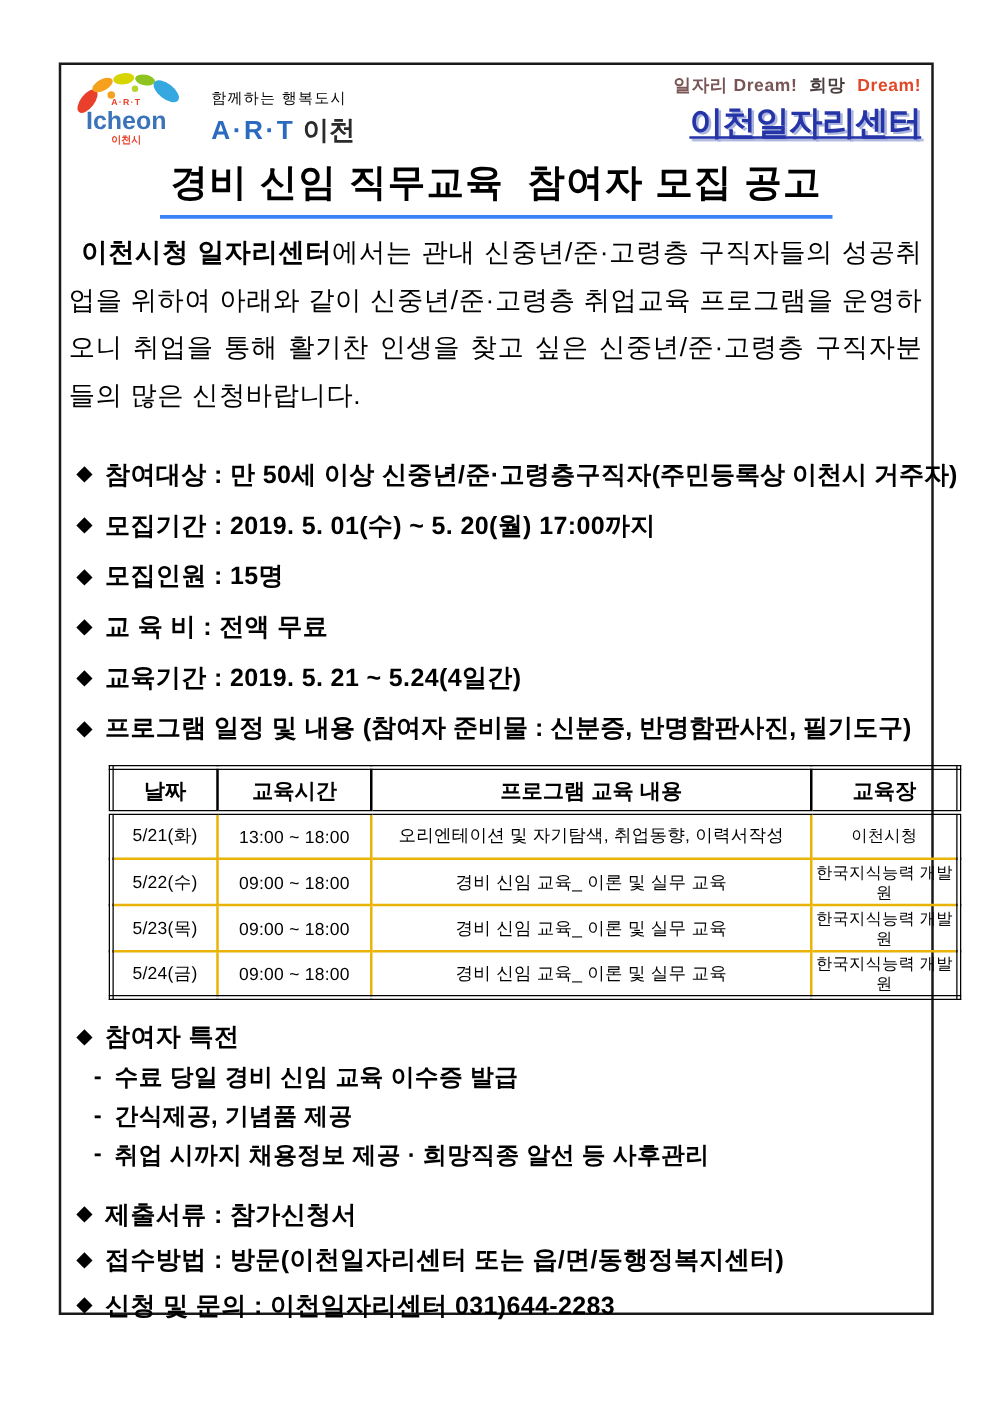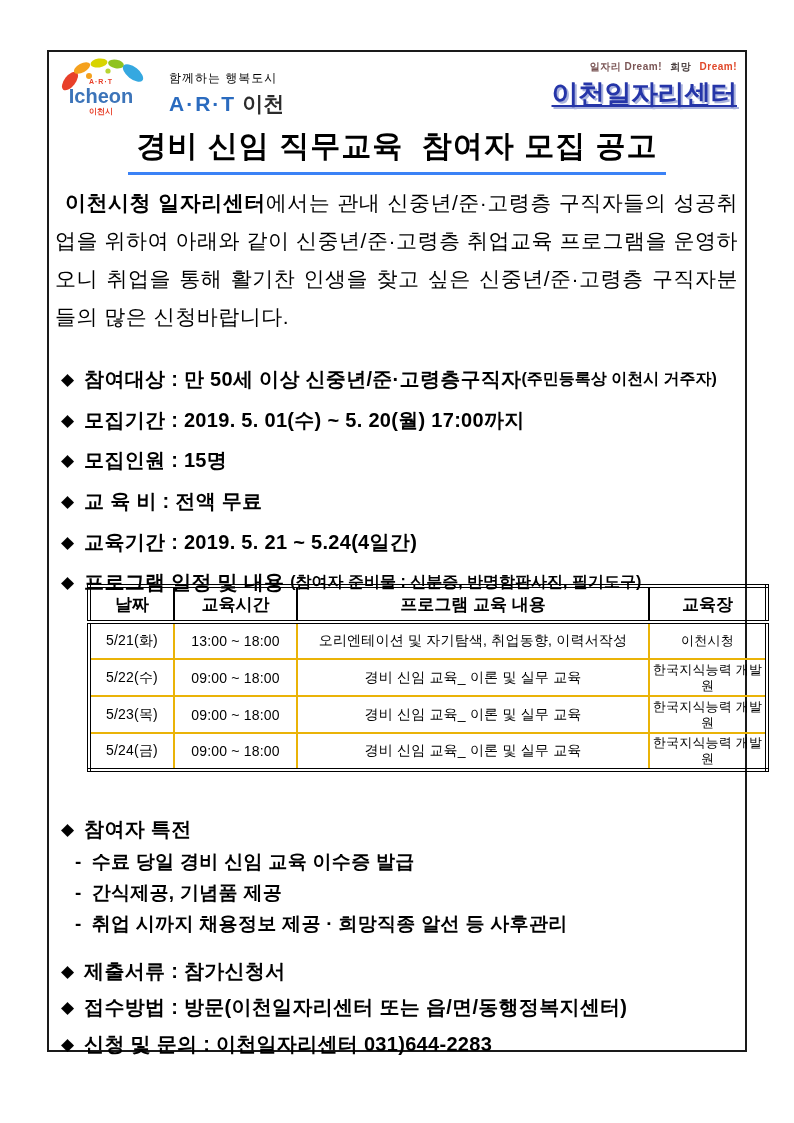--- a/index.html
+++ b/index.html
@@ -12,45 +12,45 @@
   
   .header-row { position:absolute; top:4px; left:10px; right:8px; height:70px; display:flex; }
   .logo-left { width:90px; height:66px; }
   .logo-tagline { margin-left:20px; margin-top:14px; }
   .tagline-top { font-size:12px; color:#000000; letter-spacing:1px; }
   .tagline-bottom { margin-top:3px; font-size:21px; font-weight:bold; }
   .tagline-art { color:#2a6bbf; letter-spacing:2px; }
   .tagline-city { color:#2b2b2b; margin-left:6px; font-family:"DejaVu Serif",serif; }
   .spacer { flex:1; }
   .logo-right { text-align:right; margin-top:4px; white-space:nowrap; }
-  .slogan { font-size:10px; font-weight:bold; letter-spacing:0.5px; }
+  .slogan { font-size:14px; font-weight:bold; letter-spacing:0.5px; }
   .slogan span { margin-left:5px; }
   .jobcenter-title { margin-top:2px; font-size:27px; font-weight:bold; letter-spacing:-0.5px;
                      text-shadow:2px 2px 0 #aab3dd; }
 
   
   .doc-title-wrap { position:absolute; top:74px; left:0; width:100%; text-align:center; }
   .doc-title { display:inline-block; font-size:30px; font-weight:bold; letter-spacing:1px;
                white-space:pre; border-bottom:3px solid #3b82f6; padding:0 8px 5px 8px; }
 
   
   .intro { position:absolute; top:132px; left:6px; right:7px;
            font-size:21px; line-height:38px; text-align:justify;
            word-break:break-all; text-indent:10px; letter-spacing:0.5px; }
   .intro b { letter-spacing:0.5px; }
 
   
   .bullets { position:absolute; top:307px; left:12px; right:2px; }
   .bullet-line { height:40.7px; display:flex; align-items:center; white-space:pre; font-weight:bold; }
   .diamond { font-size:17px; margin-right:10px; }
   .b-main { font-size:20px; letter-spacing:0.3px; }
-  .b-small { font-size:16px; letter-spacing:0px; }
+  .b-small { font-size:20px; letter-spacing:0px; }
 
   
-  .sched { position:absolute; top:532px; left:14px;padding-left:24px; }
+  .sched { position:absolute; top:560px; left:14px;padding-left:24px; }
   table { border-collapse:collapse; table-layout:fixed; width:678px; border:4px double #000; }
   th { border:2px solid #000; border-bottom:4px double #000; font-size:17px; font-weight:bold;
        height:36px; text-align:center; vertical-align:middle; }
   td { border:2px solid #eab308; font-size:14px; height:37px; text-align:center;
        vertical-align:middle; padding:1px 2px; letter-spacing:0.2px; }
   td.site { font-size:13px; line-height:16px; }
   col.c1{width:85px;} col.c2{width:123px;} col.c3{width:352px;} col.c4{width:118px;}
 
   
   .benefits { position:absolute; top:760px; left:12px; right:4px; }

